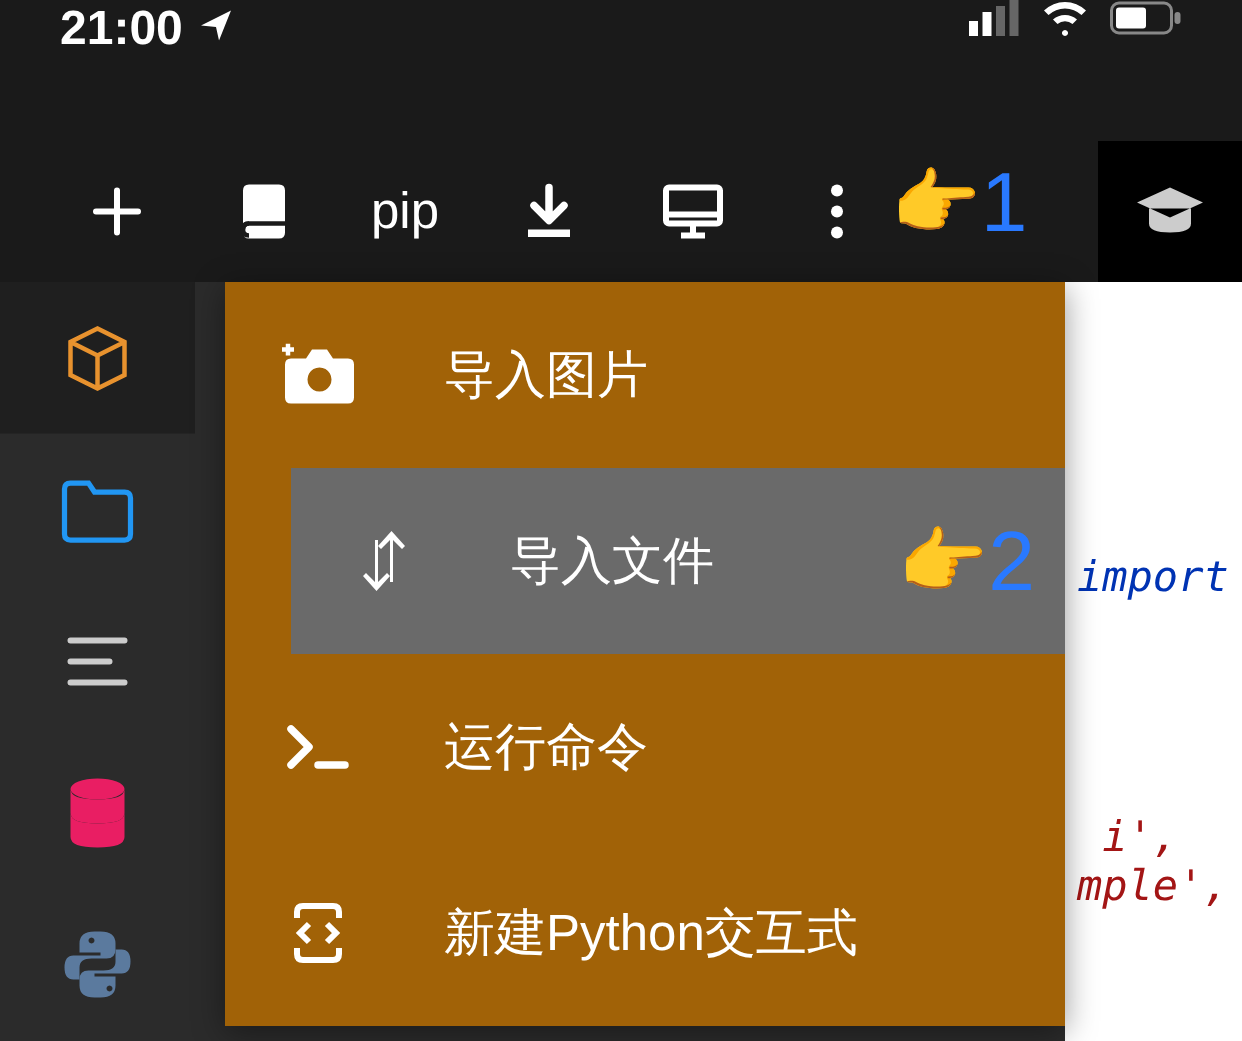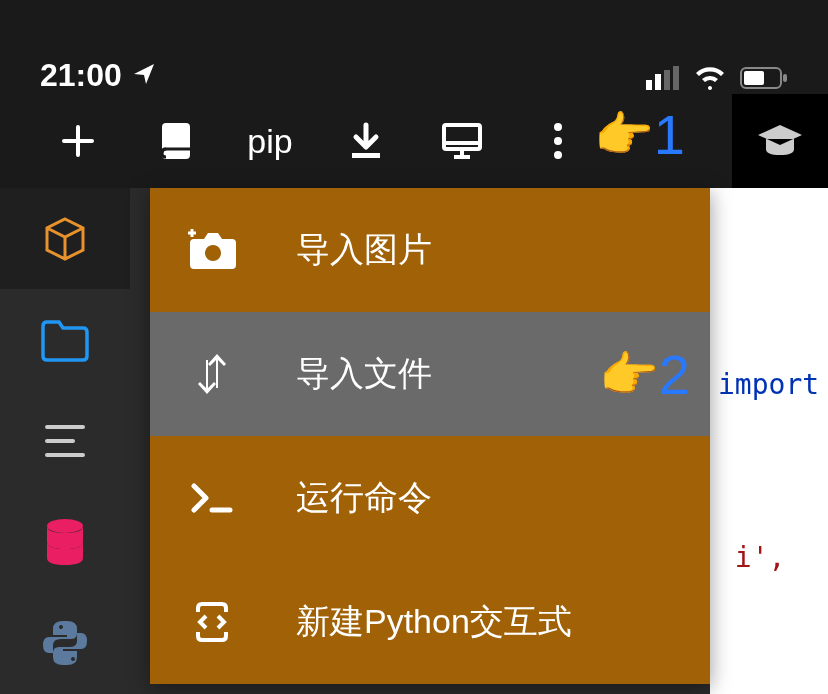--- a/index.html
+++ b/index.html
@@ -7,21 +7,21 @@
       width: 828px;
       height: 694px;
       background: #2b2b2b;
       font-family: -apple-system, BlinkMacSystemFont, "Segoe UI", sans-serif;
       overflow: hidden;
       position: relative;
     }
     .status-bar {
       height: 94px;
       display: flex;
-      align-items: flex-end;
+      align-items: flex-start;
       justify-content: space-between;
       padding: 0 40px;
       background: #1a1a1a;
     }
     .status-left {
       display: flex;
       align-items: center;
       gap: 10px;
       color: #fff;
       font-size: 32px;
@@ -118,40 +118,42 @@
       display: flex;
       align-items: center;
       padding: 0 38px;
       gap: 60px;
       color: #fff;
       font-size: 34px;
       position: relative;
     }
     .menu-item.highlighted {
       background: #6a6a6a;
+      margin-left: 44px;
     }
     .menu-icon {
       width: 48px;
       height: 48px;
       display: flex;
       align-items: center;
       justify-content: center;
       flex-shrink: 0;
     }
     .code-area {
       position: absolute;
       left: 710px;
       top: 0;
       right: 0;
       height: 100%;
       background: #fff;
       font-family: "SF Mono", Menlo, Monaco, monospace;
       font-size: 28px;
       padding: 10px 8px;
       overflow: hidden;
+      font-style: italic;
     }
     .code-keyword { color: #0033b3; }
     .code-string { color: #a31515; }
     .pointing-hand {
       font-size: 48px;
       display: inline-block;
     }
     .graduation-cap {
       width: 96px;
       height: 94px;
@@ -276,20 +278,21 @@
           <path d="M26 46 Q36 46 36 38 L36 32 L22 32 L22 30 L40 30 Q46 30 46 22 Q46 14 40 14 L36 14 L36 22 Q36 28 28 28 L18 28 Q12 28 12 34 L12 38 Q12 46 22 46 Z M30 40 a2 2 0 1 1 0 0.001"></path>
         </svg>
     </div>
   </div>
 
   <div class="code-area">
     <div style="height:170px"></div>
     <div><span class="code-keyword">import</span></div>
     <div style="height:140px"></div>
     <div><span class="code-string">&nbsp;<span>i',</span></span></div>
+    <div><span class="code-string">mple',</span></div>
   </div>
 
   <div class="menu-popup">
     <div class="menu-item">
       <span class="menu-icon">
         <svg width="48" height="42" viewBox="0 0 48 42" fill="#fff">
             <path d="M6 10 L16 10 L20 4 L30 4 L34 10 L44 10 Q48 10 48 14 L48 36 Q48 40 44 40 L6 40 Q2 40 2 36 L2 14 Q2 10 6 10 Z M25 16 a8 8 0 1 0 0.001 0"></path>
             <path d="M4 0 L4 8 M0 4 L8 4" stroke="#fff" stroke-width="3"></path>
           </svg>
       </span>

